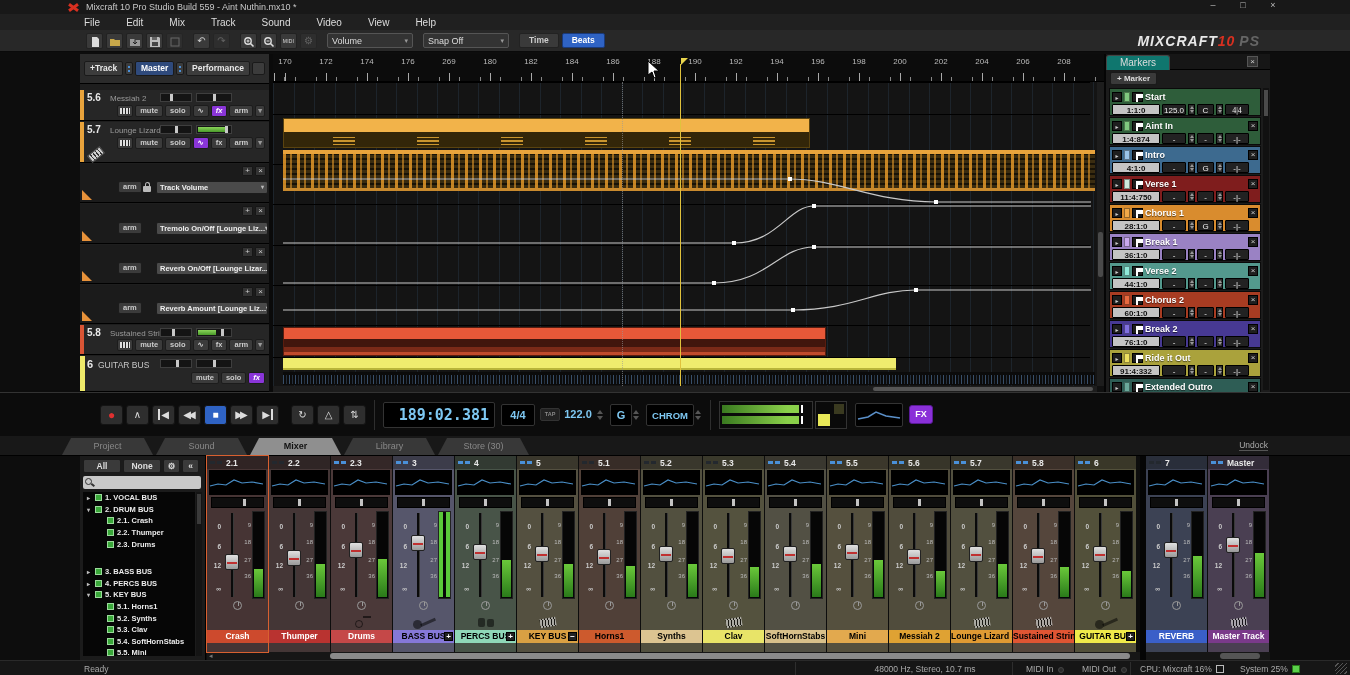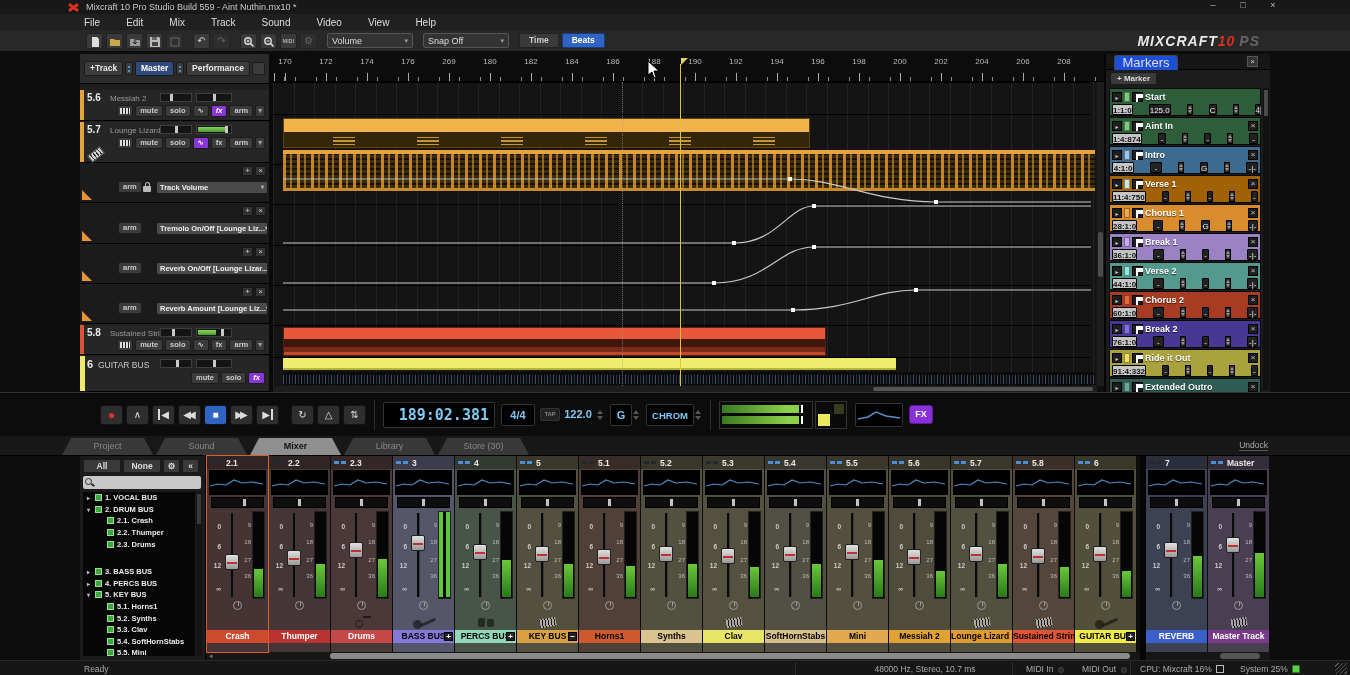--- a/index.html
+++ b/index.html
@@ -98,36 +98,36 @@
   .arr-vscroll div{position:absolute;left:1px;width:5px;background:#4a4a4a;border-radius:2px;}
   .autosvg{position:absolute;left:0;top:0;pointer-events:none;}
   .playhead{position:absolute;left:407px;top:4px;bottom:6px;width:1px;background:#e0c23c;}
   .ph-flag{position:absolute;left:408px;top:4px;width:0;height:0;border-left:7px solid #e8d44c;border-bottom:7px solid transparent;}
   .dotline{position:absolute;left:349px;top:28px;bottom:6px;width:0;border-left:1px dotted #999;opacity:.6;}
   .cursor{position:absolute;left:374px;top:-22px;}
 
   
   .markers-panel{position:absolute;left:1104px;top:2px;width:166px;height:338px;background:#1c1c1c;border-left:2px solid #050505;}
   .mk-tabrow{position:absolute;left:0;top:0;width:100%;height:16px;background:#161616;border-bottom:1px solid #000;}
-  .mk-tab{position:absolute;left:8px;top:1px;width:64px;height:15px;background:#1d4ed8;border:1px solid #444;border-bottom:none;border-radius:3px 3px 0 0;color:#ddd;font-size:13px;text-align:center;line-height:14px;}
+  .mk-tab{position:absolute;left:0;top:1px;width:64px;height:15px;background:#0f766e;border:1px solid #444;border-bottom:none;border-radius:3px 3px 0 0;color:#ddd;font-size:10px;text-align:center;line-height:14px;}
   .mk-close{position:absolute;right:12px;top:2px;width:11px;height:11px;background:#333;border:1px solid #555;color:#ccc;font-size:8px;line-height:9px;text-align:center;}
   .mk-add{position:absolute;left:4px;top:18px;height:13px;background:#3a3a3a;border:1px solid #1a1a1a;border-radius:2px;color:#ddd;font-size:8px;font-weight:bold;padding:0 6px;line-height:11px;}
   .mk-list{position:absolute;left:3px;top:34px;width:152px;bottom:0;overflow:hidden;}
   .mk-vscroll{position:absolute;right:1px;top:34px;width:6px;bottom:2px;background:#111;}
   .mk-vscroll div{position:absolute;left:1px;top:2px;width:4px;height:26px;background:#4a4a4a;}
   .marker-row{position:relative;width:152px;height:28px;margin-bottom:1px;border:1px solid #0a0a0a;padding:1px 2px;}
   .mr-top{display:flex;align-items:center;gap:2px;height:13px;}
   .mr-arrow{width:10px;height:10px;background:#1e1e1e;color:#ccc;font-size:6px;line-height:10px;text-align:center;border:1px solid #000;}
   .mr-swatch{width:6px;height:10px;border:1px solid rgba(0,0,0,.4);}
   .mr-flagbox{width:11px;height:10px;background:#1e1e1e;border:1px solid #000;position:relative;}
   .mr-flagbox::before{content:"";position:absolute;left:3px;top:1px;width:1.5px;height:8px;background:#fff;}
   .mr-flagbox::after{content:"";position:absolute;left:4.5px;top:1px;width:5px;height:4px;background:#fff;}
   .mr-name{flex:1;color:#fff;font-size:9px;font-weight:bold;text-shadow:0 1px 1px rgba(0,0,0,.6);white-space:nowrap;overflow:hidden;}
   .mr-x{width:10px;height:10px;background:#1e1e1e;color:#ccc;font-size:8px;line-height:8px;text-align:center;border:1px solid #000;}
-  .mr-bottom{display:flex;align-items:center;gap:16px;height:12px;}
+  .mr-bottom{display:flex;align-items:center;gap:2px;height:12px;}
   .mr-pos{width:48px;height:11px;background:#c4c4c4;color:#111;font-size:8px;font-weight:bold;text-align:center;line-height:11px;border:1px solid #000;border-radius:1px;}
   .mr-box{height:11px;background:#222;color:#eee;font-size:8px;text-align:center;line-height:11px;border:1px solid #000;border-radius:1px;}
   .mr-spin{width:7px;height:11px;background:#2e2e2e;border:1px solid #000;display:flex;flex-direction:column;align-items:center;justify-content:center;gap:1px;}
   .mr-spin i{display:block;width:0;height:0;border-left:2px solid transparent;border-right:2px solid transparent;}
   .mr-spin i.u{border-bottom:3px solid #999;}
   .mr-spin i.d{border-top:3px solid #999;}
 
   
   .transport{position:absolute;left:0;top:392px;width:1350px;height:44px;background:#0c0c0c;border-top:1px solid #333;display:flex;align-items:center;}
   .tpt-group{display:flex;gap:3px;align-items:center;}
@@ -621,21 +621,21 @@
                 <i class="d"></i>
               </div>
               <div class="mr-box" style="width: 17px;">G</div>
               <div class="mr-spin">
                 <i class="u"></i>
                 <i class="d"></i>
               </div>
               <div class="mr-box" style="width: 24px;">-|-</div>
             </div>
           </div>
-          <div class="marker-row" style="background: #a16207;">
+          <div class="marker-row" style="background: #7f1d1d;">
             <div class="mr-top">
               <div class="mr-arrow">▸</div>
               <div class="mr-swatch" style="background: rgb(207, 234, 221);"></div>
               <div class="mr-flagbox"></div>
               <div class="mr-name">Verse 1</div>
               <div class="mr-x">×</div>
             </div>
             <div class="mr-bottom">
               <div class="mr-pos">11:4:750</div>
               <div class="mr-box" style="width: 24px;">-</div>

